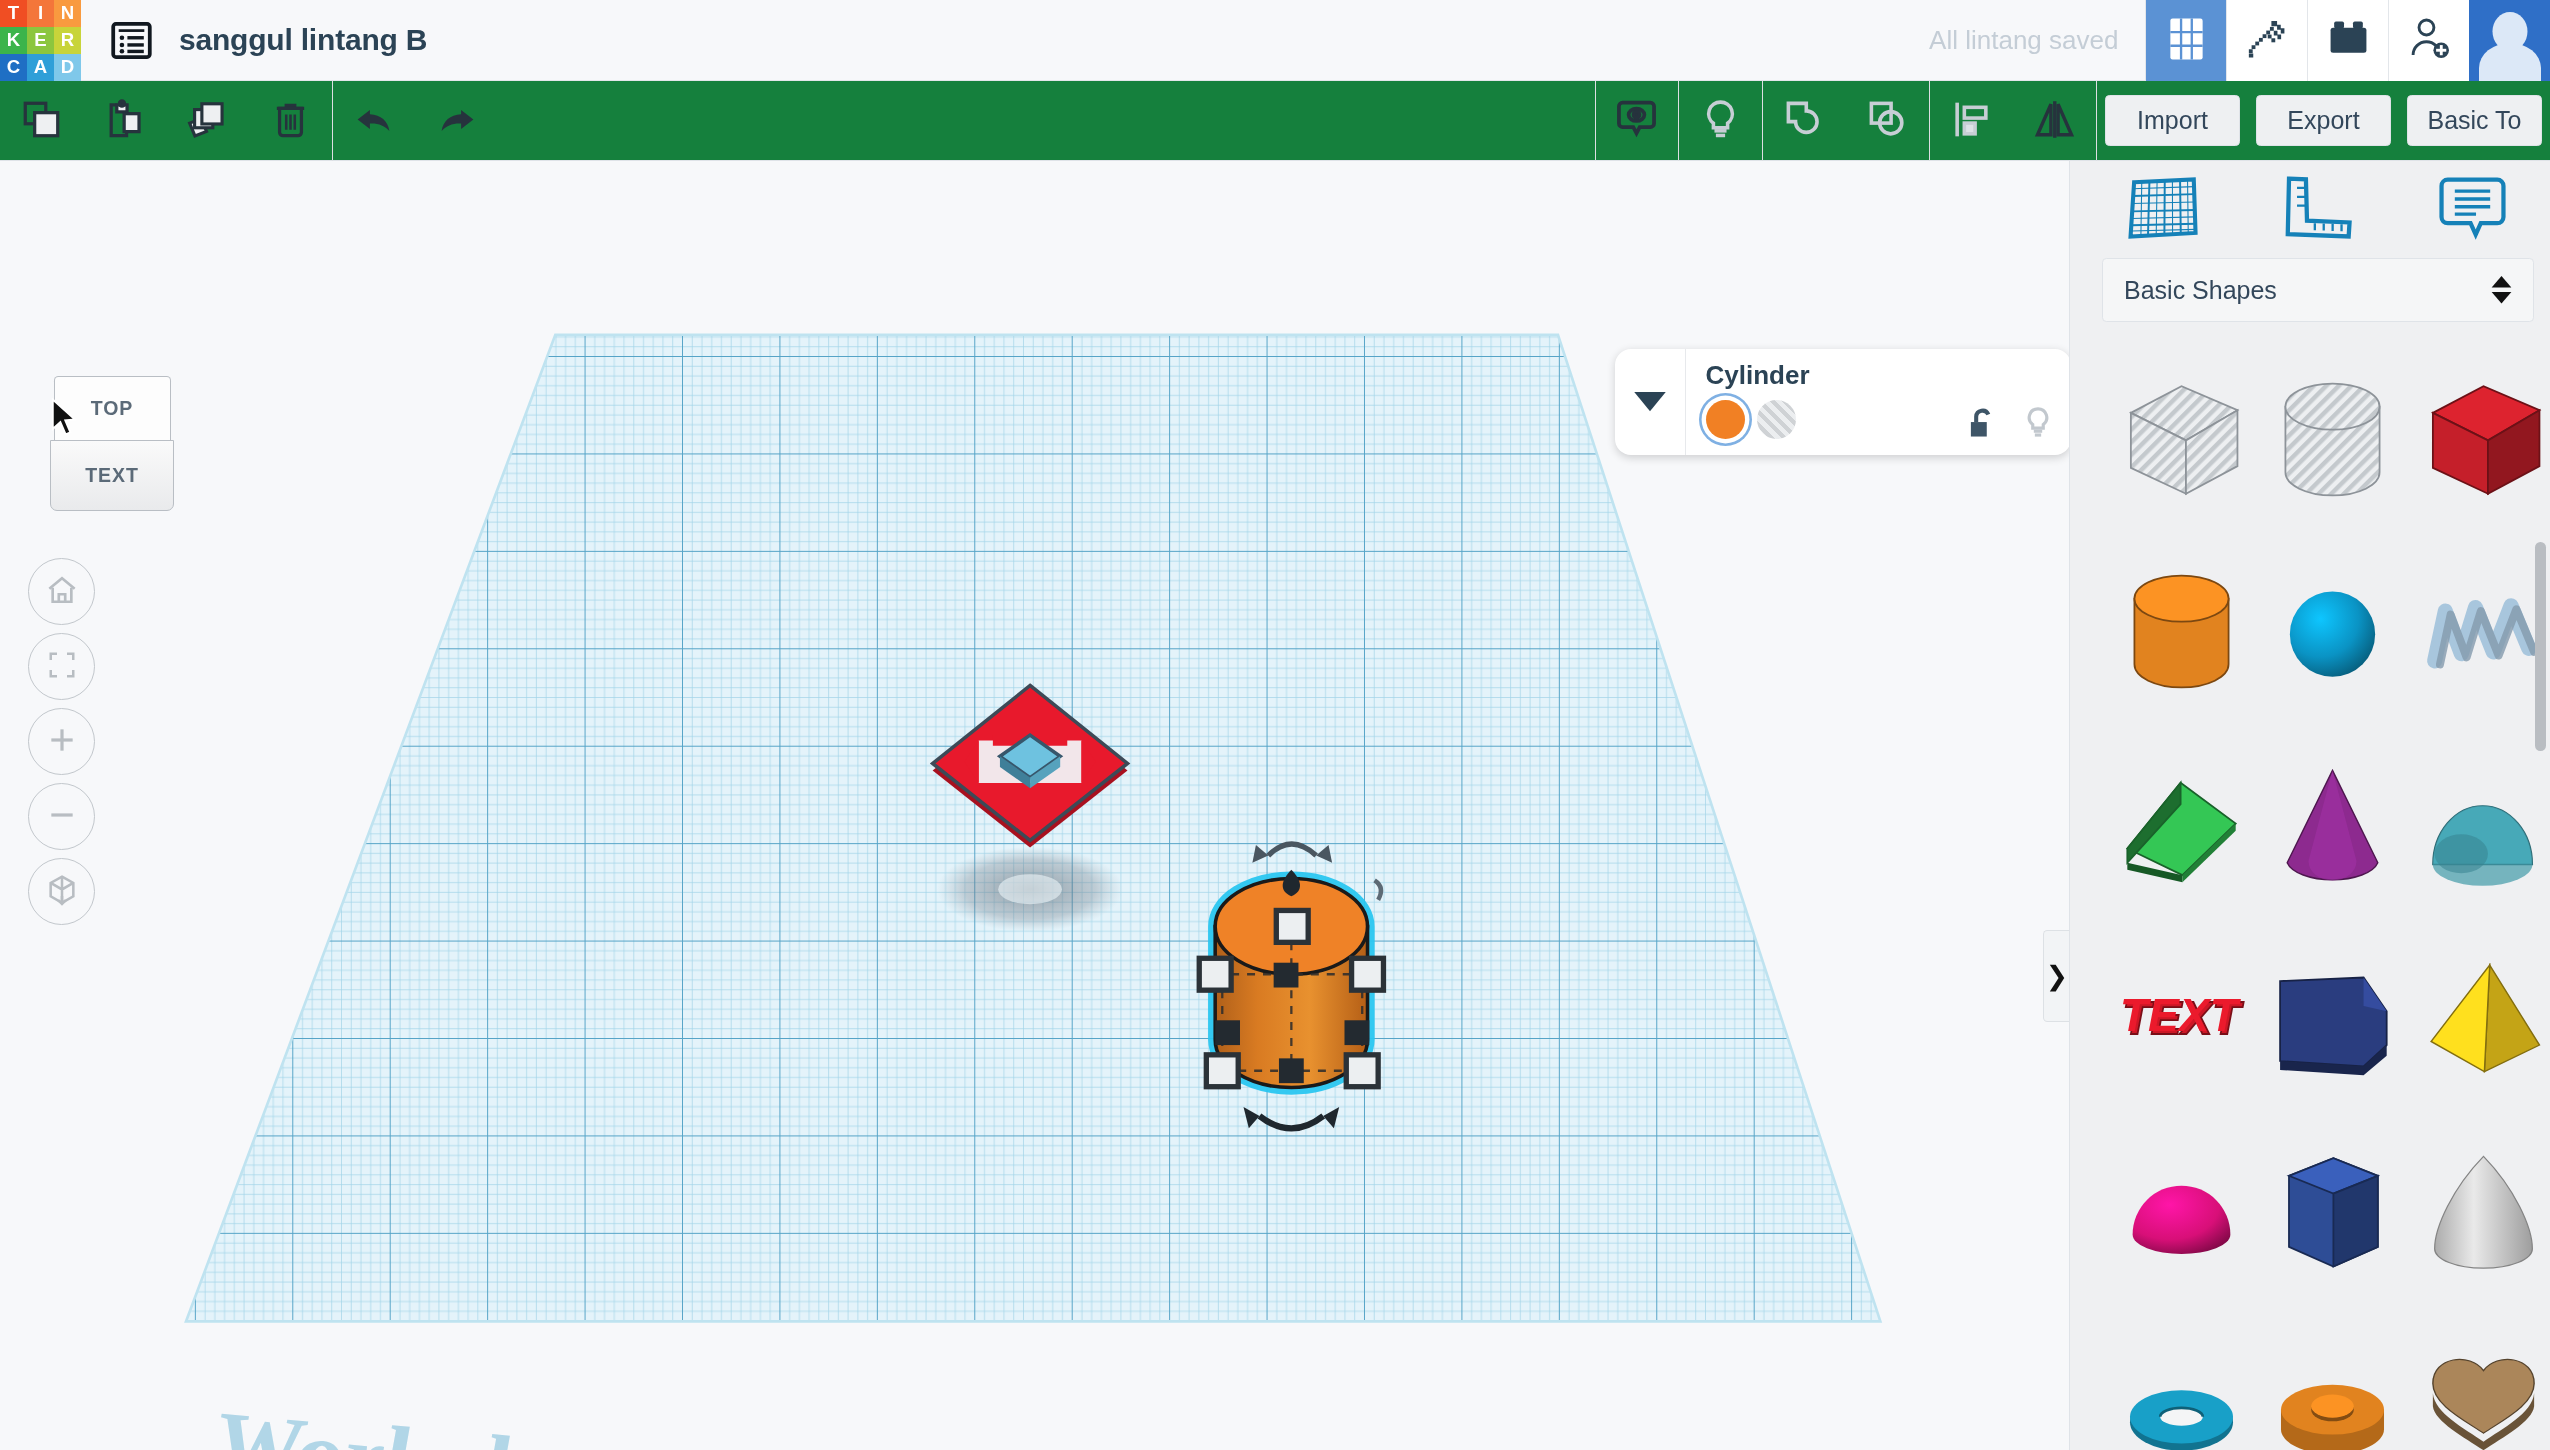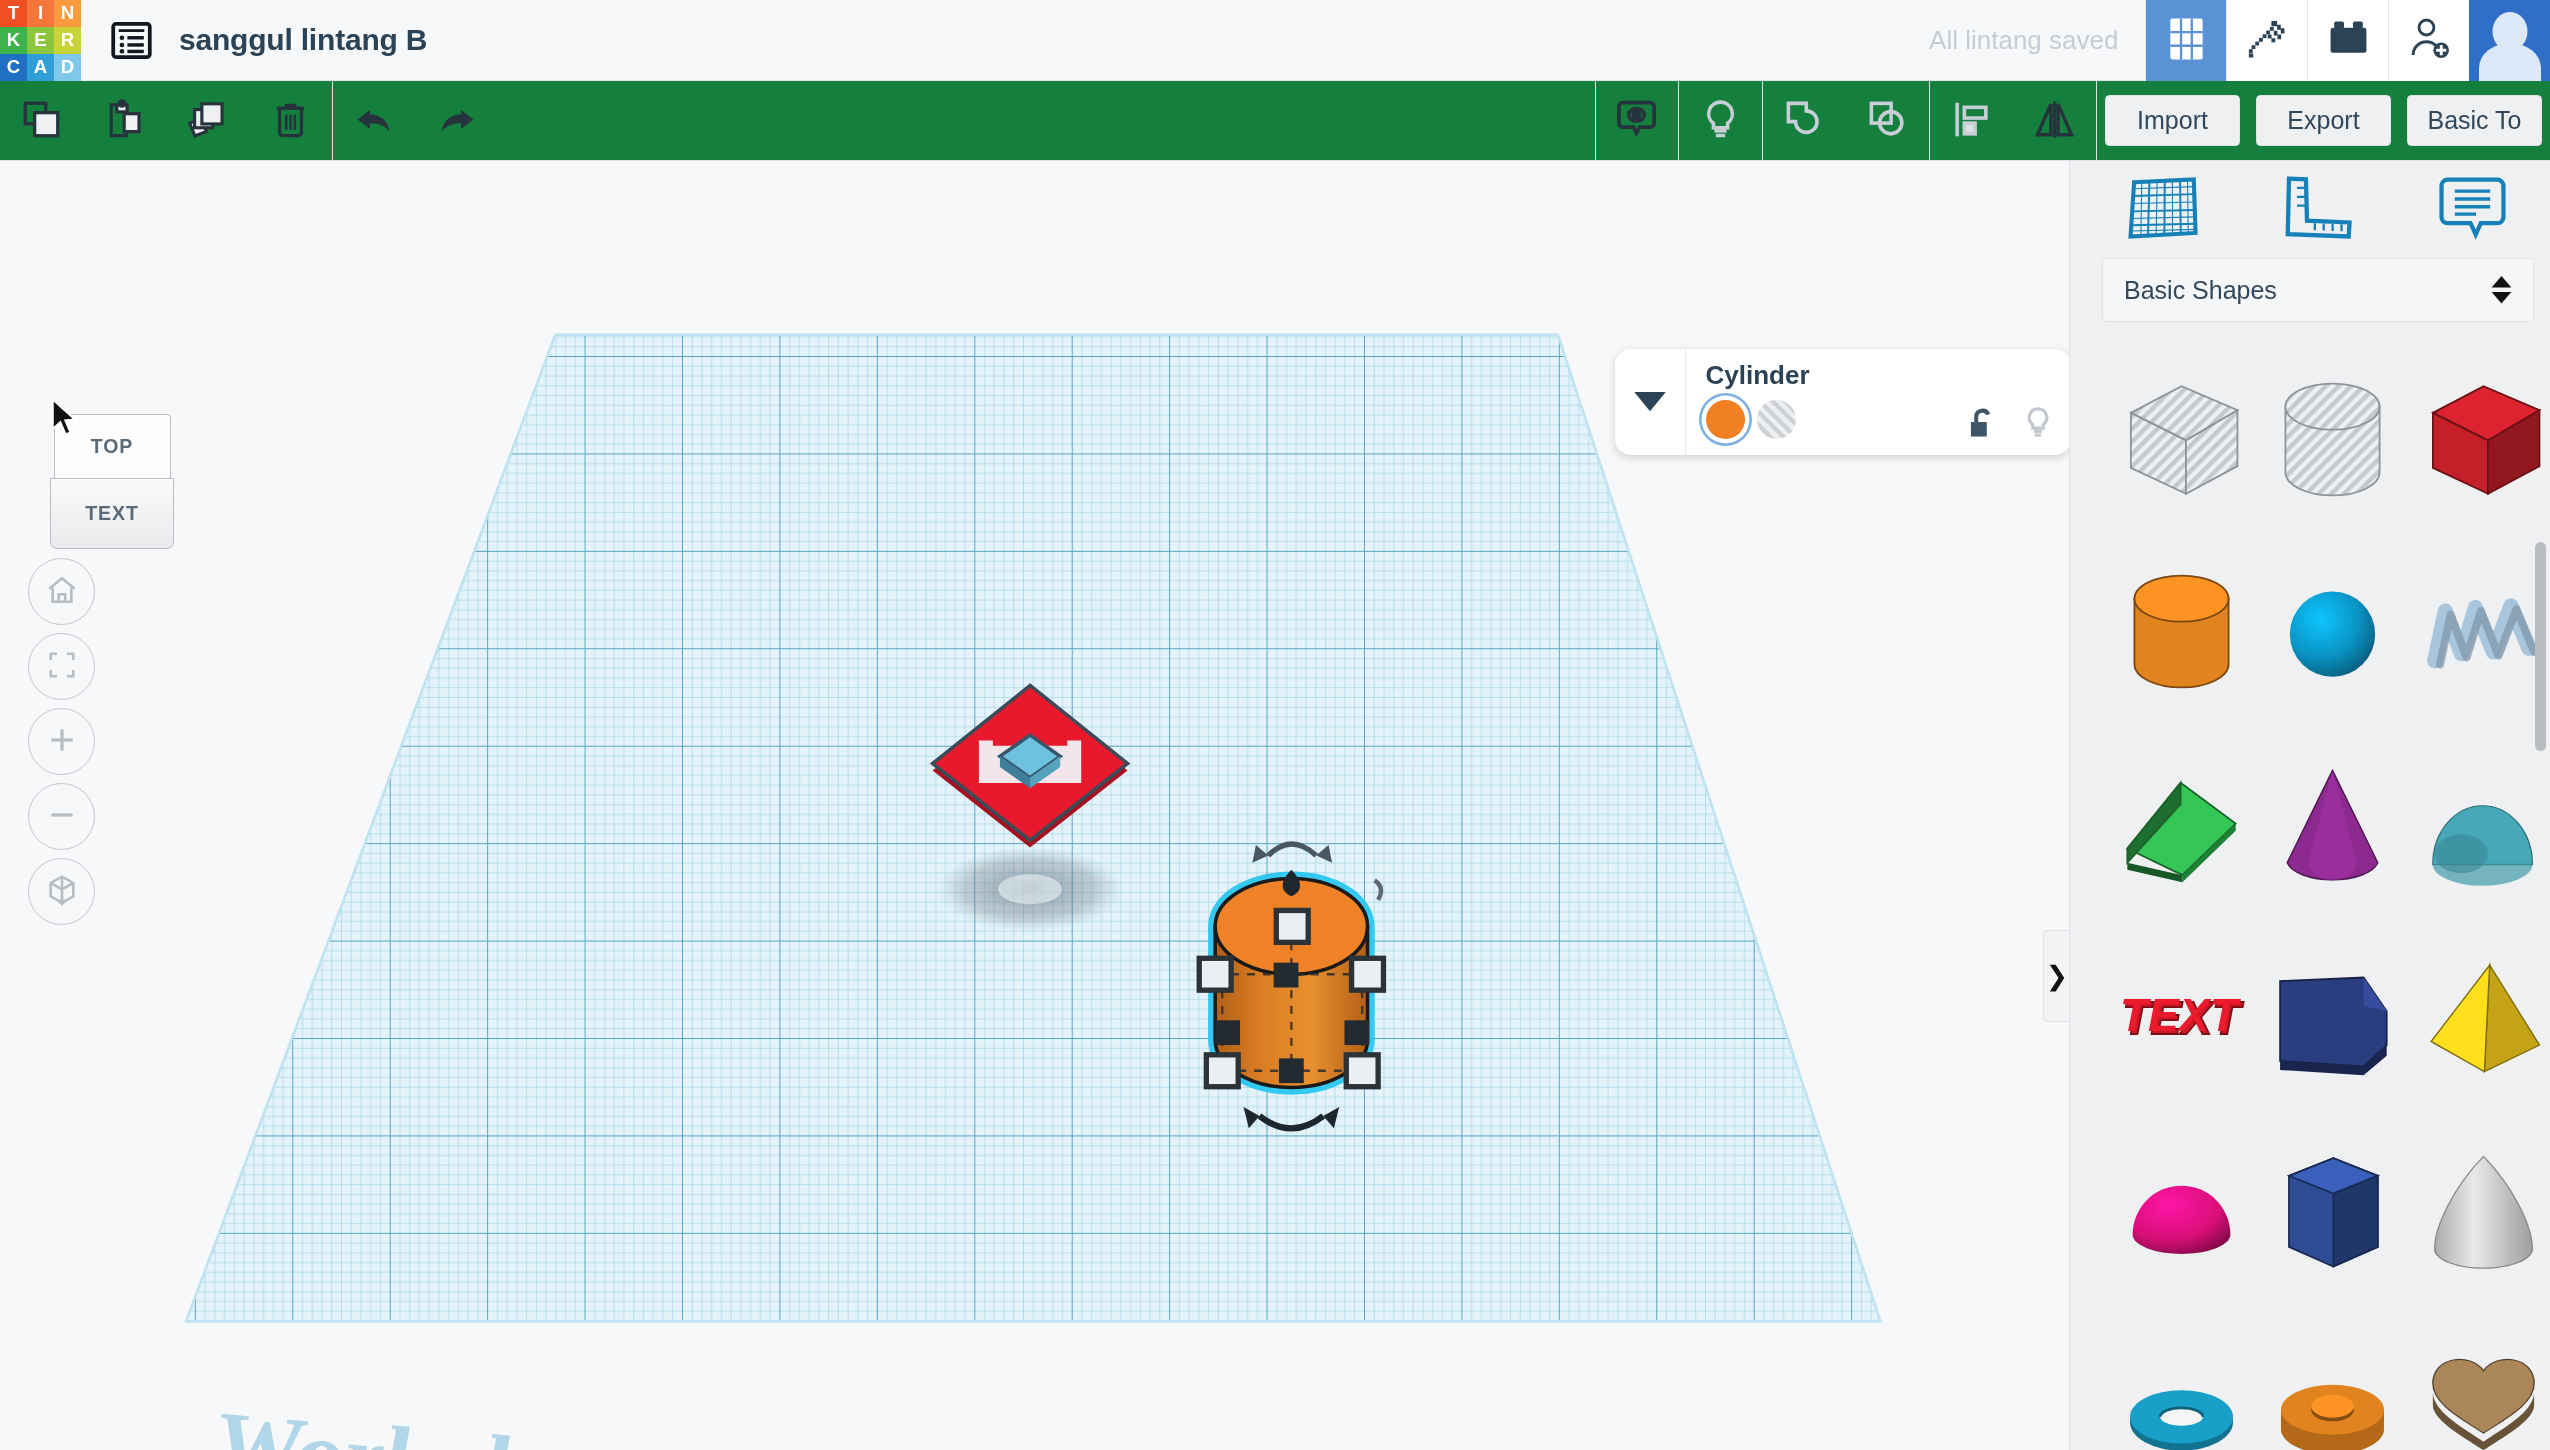--- a/index.html
+++ b/index.html
@@ -86,21 +86,21 @@
   }
 
   
   .canvas {
     position: absolute; top: 161px; left: 0;
     width: 2069px; height: 1289px;
     background: #f7f8fa; overflow: hidden;
   }
 
   
-  .viewcube { position: absolute; left: 50px; top: 215px; width: 124px; height: 117px; margin-top: 38px; }
+  .viewcube { position: absolute; left: 50px; top: 215px; width: 124px; height: 117px; }
   .vc-top {
     position: absolute; top: 0; left: 3.5px; width: 117px; height: 64px;
     background: #fdfdfd; border: 0.9px solid #b9bec4; border-bottom: none;
     border-radius: 4.4px 4.4px 0 0;
     display: flex; align-items: center; justify-content: center;
     color: #5b6a78; font-size: 19.5px; font-weight: bold; letter-spacing: 0.9px;
     box-shadow: 0 0.9px 0 #c9ced4;
   }
   .vc-front {
     position: absolute; top: 64px; left: 0; width: 124px; height: 71px;

